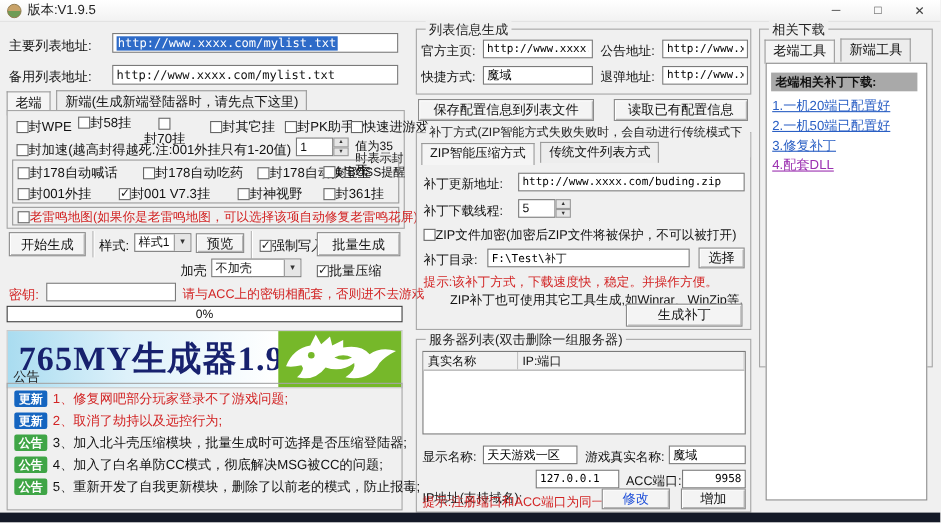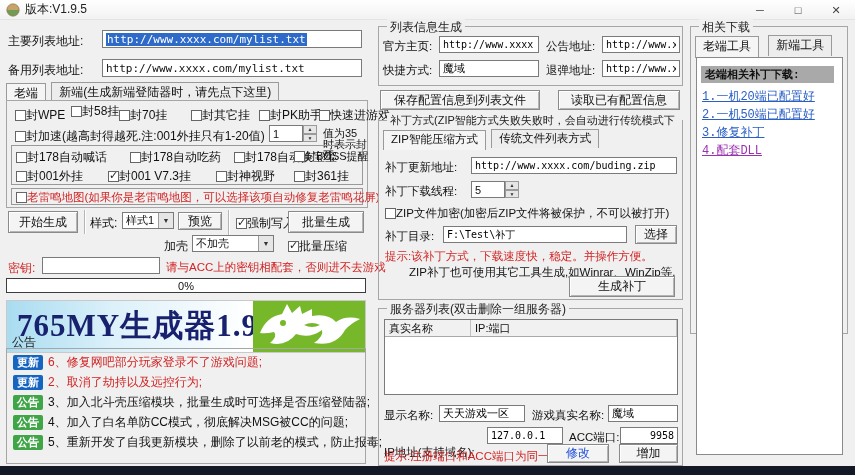--- a/index.html
+++ b/index.html
@@ -103,21 +103,21 @@
   <div class="tabpage">
 
     <label class="cbi" style="left:8px;top:6px;">
         <span class="cb"></span>
         <span>封WPE</span>
       </label>
     <label class="cbi" style="left:64px;top:2px;">
         <span class="cb"></span>
         <span>封58挂</span>
       </label>
-    <label class="cbi" style="left:112px;top:6px;">
+    <label class="cbi" style="left:124px;top:6px;flex-direction:column;">
         <span class="cb"></span>
         <span>封70挂</span>
       </label>
     <label class="cbi" style="left:184px;top:6px;">
         <span class="cb"></span>
         <span>封其它挂</span>
       </label>
     <label class="cbi" style="left:252px;top:6px;">
         <span class="cb"></span>
         <span>封PK助手</span>
@@ -225,21 +225,21 @@
         <circle cx="29" cy="22" r="3" fill="#76b82a"></circle>
         <path fill="#76b82a" d="M50 24 q8 -4 16 0 q-8 4 -16 0 Z"></path>
       </svg>
     </div>
   </div>
 
   <span class="notice-legend">公告</span>
   <div class="notice-fs">
     <div class="ann" style="top:5px;">
       <span class="badge b-upd">更新</span>
-      <span class="atxt red">6、修复网吧部分玩家登录不了游戏问题;</span>
+      <span class="atxt red">1、修复网吧部分玩家登录不了游戏问题;</span>
     </div>
     <div class="ann" style="top:25px;">
       <span class="badge b-upd">更新</span>
       <span class="atxt red">2、取消了劫持以及远控行为;</span>
     </div>
     <div class="ann" style="top:45px;">
       <span class="badge b-ann">公告</span>
       <span class="atxt">3、加入北斗壳压缩模块，批量生成时可选择是否压缩登陆器;</span>
     </div>
     <div class="ann" style="top:65px;">
@@ -312,21 +312,21 @@
     <input class="inp mono" style="left: 108px; top: 118px; width: 76px; height: 17px; font-size: 10px;" value="127.0.0.1">
     <span class="lbl" style="left:190px;top:121px;font-size:11.5px;">ACC端口:</span>
     <input class="inp mono" style="left: 241px; top: 118px; width: 58px; height: 17px; font-size: 10px; text-align: right;" value="9958">
     <span class="lbl red" style="left:5px;top:140px;font-size:11.5px;">提示:注册端口和ACC端口为同一端口.</span>
     <div class="btn disabled" style="left:168px;top:135px;width:62px;height:19px;">修改</div>
     <div class="btn" style="left:240px;top:135px;width:59px;height:19px;">增加</div>
   </div>
 </div>
 
 <div class="right">
-  <div class="fs" style="left:0;top:6px;width:158px;height:308px;font-family:Liberation Mono, monospace;">
+  <div class="fs" style="left:0;top:6px;width:158px;height:308px;">
     <span class="legend">相关下载</span>
     <div style="position:absolute;left:4px;top:8px;">
       <span class="tab active">老端工具</span>
       <span class="tab">新端工具</span>
     </div>
     <div class="rpanel">
       <div class="rhdr">老端相关补丁下载:</div>
       <span class="rlink" style="top:30px;">1.一机20端已配置好</span>
       <span class="rlink" style="top:48px;">2.一机50端已配置好</span>
       <span class="rlink" style="top:66px;">3.修复补丁</span>

